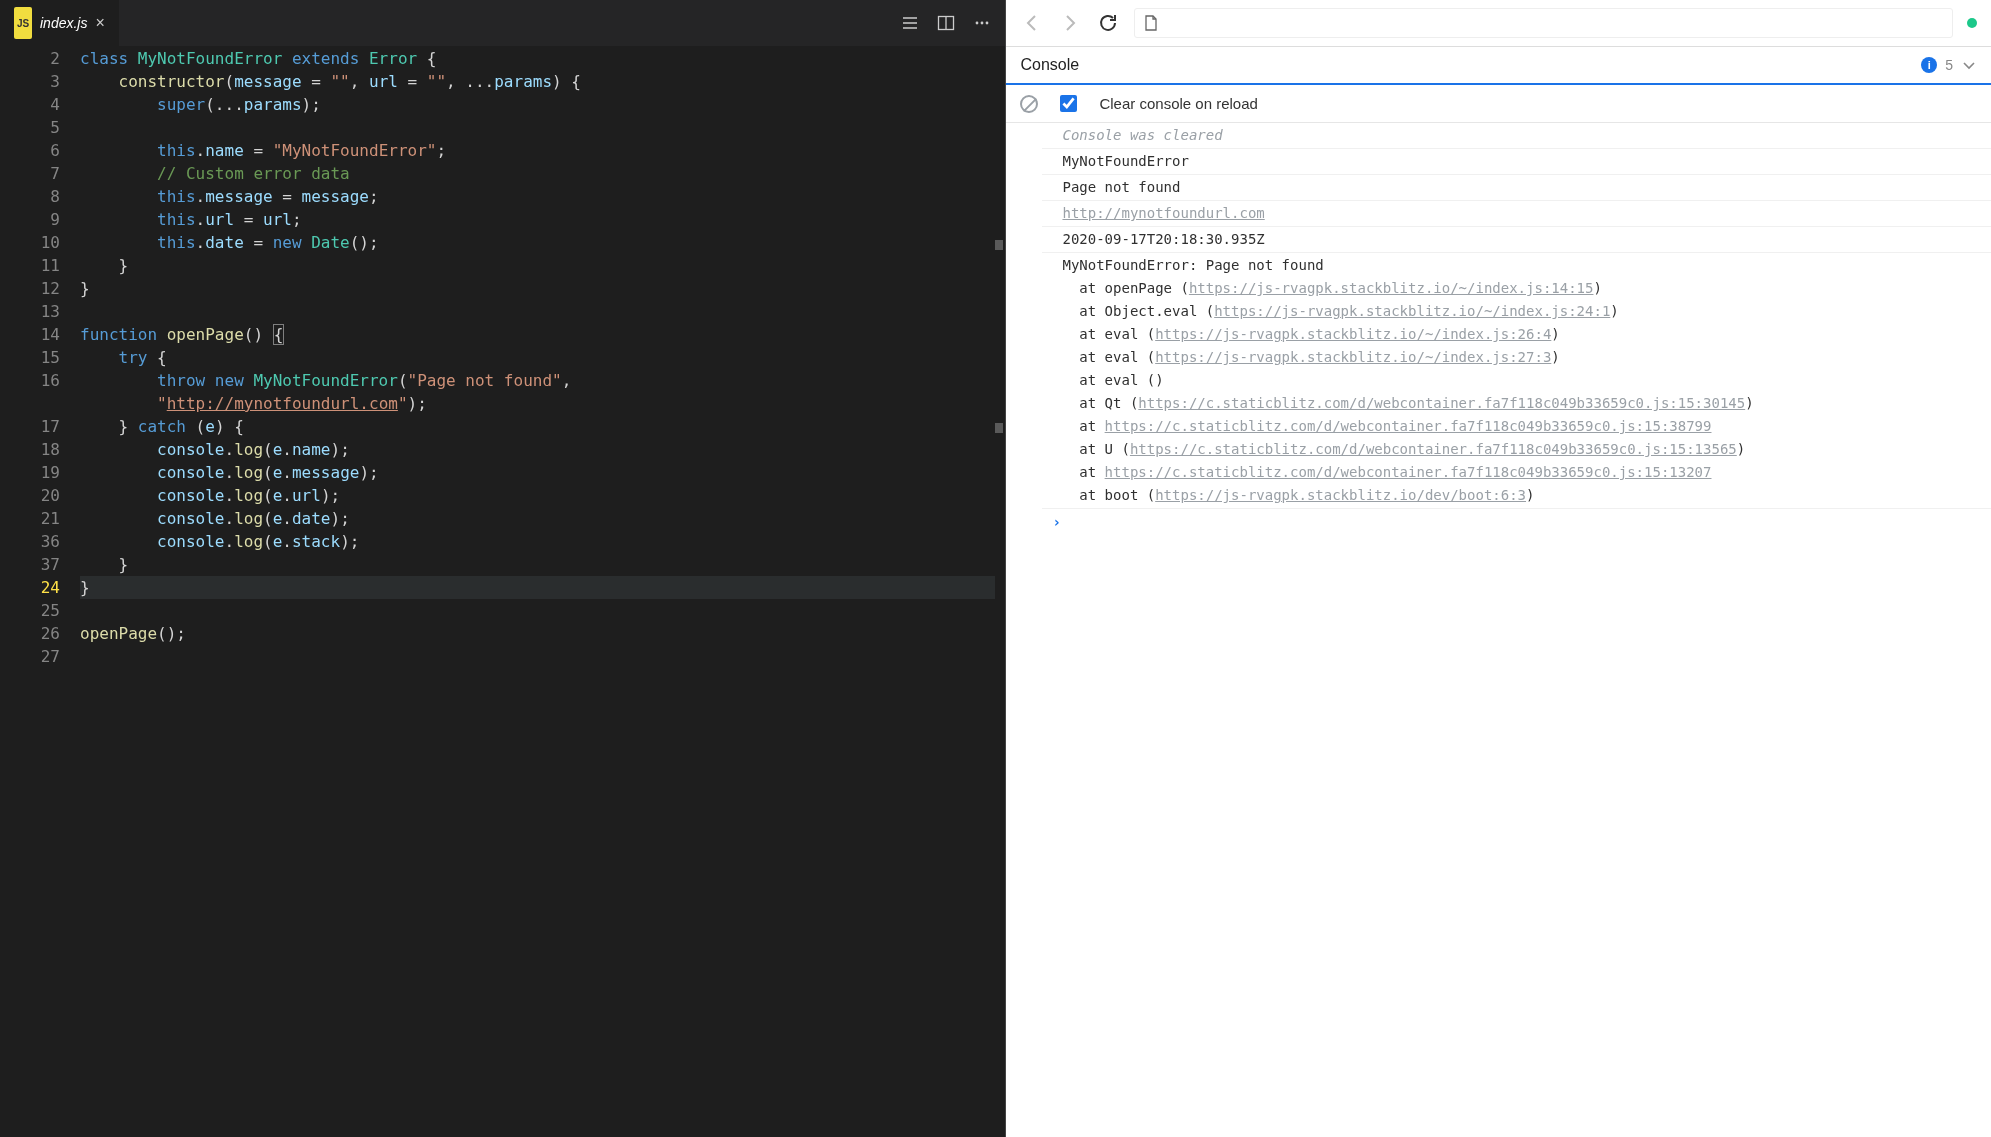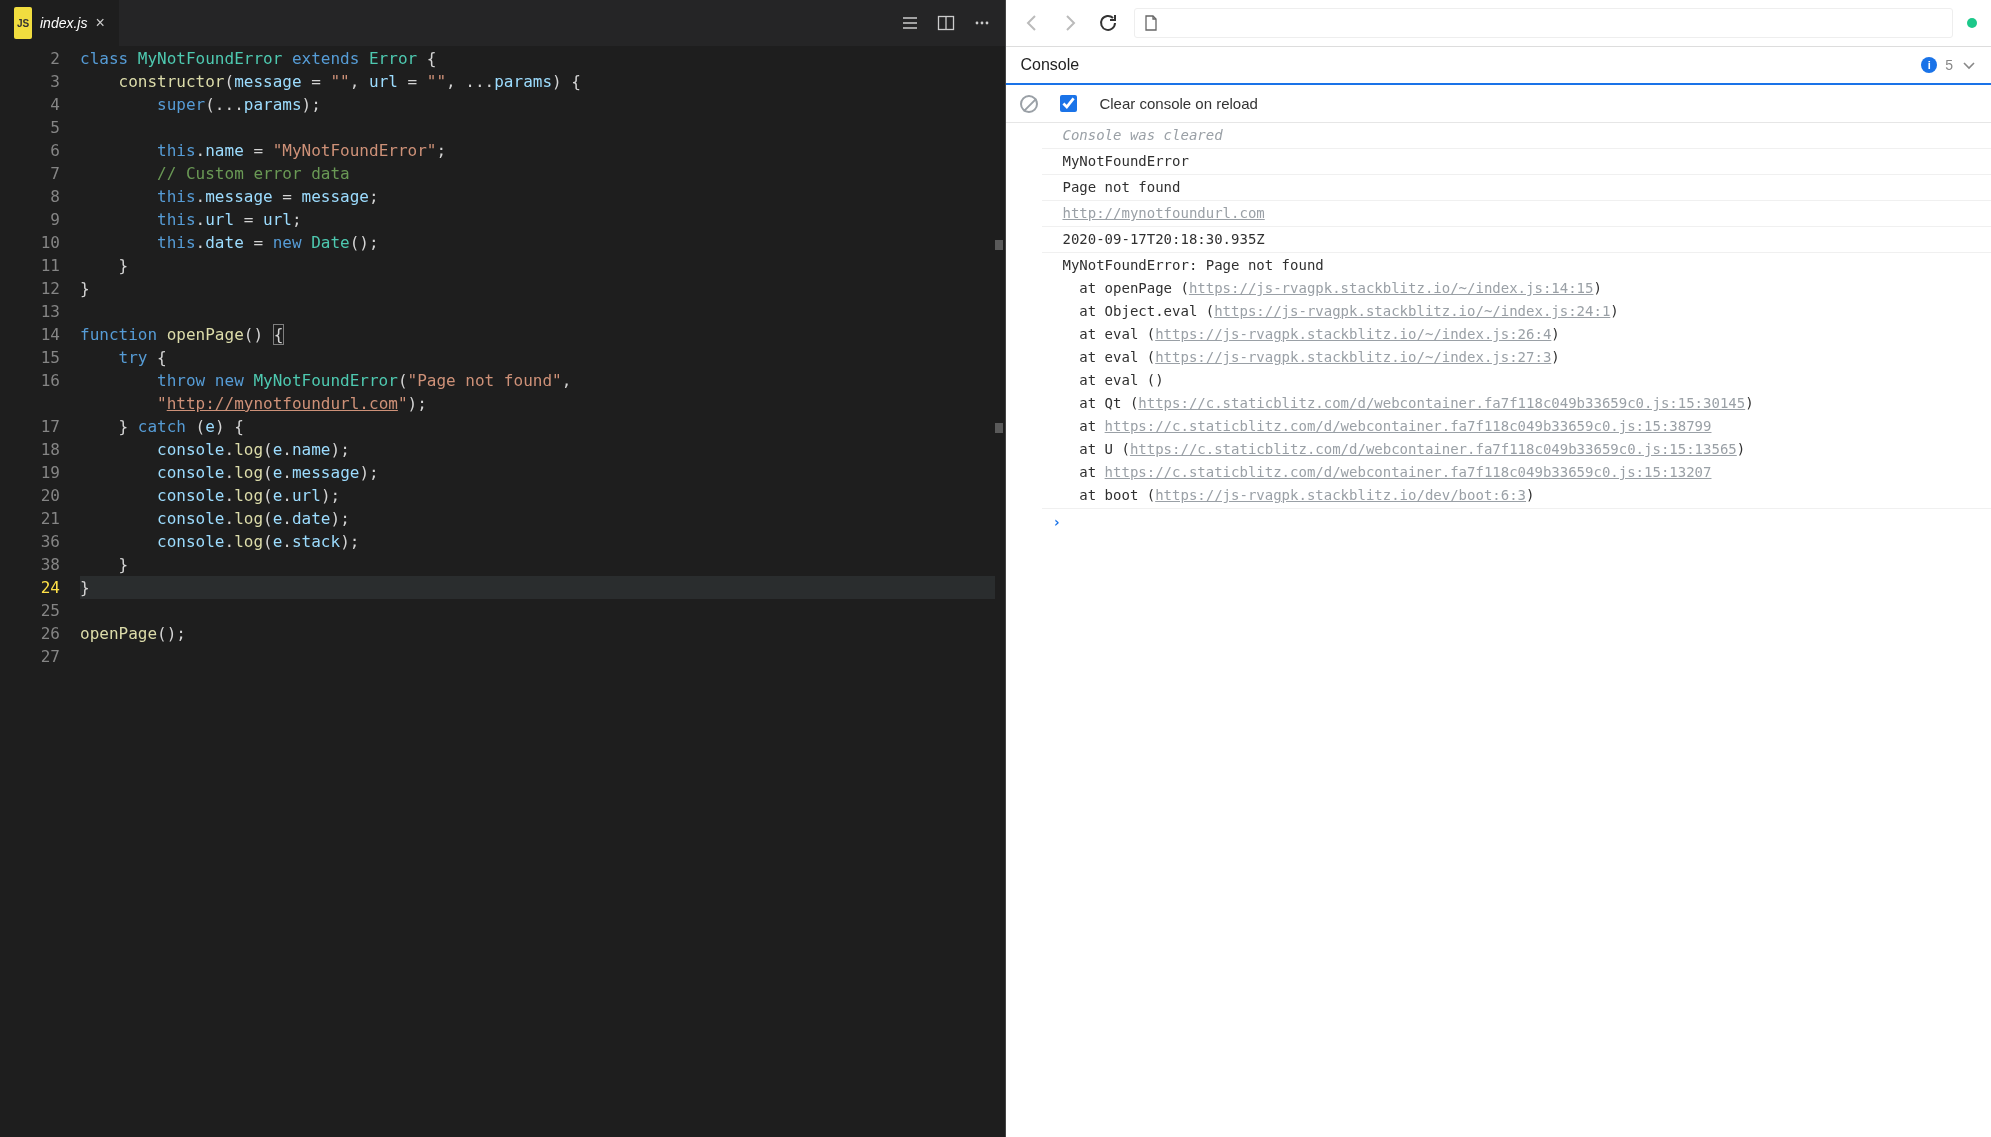--- a/index.html
+++ b/index.html
@@ -112,21 +112,21 @@
         <div>14</div>
         <div>15</div>
         <div>16</div>
         <div>&nbsp;</div>
         <div>17</div>
         <div>18</div>
         <div>19</div>
         <div>20</div>
         <div>21</div>
         <div>36</div>
-        <div>38</div>
+        <div>37</div>
         <div class="ln-active">24</div>
         <div>25</div>
         <div>26</div>
         <div>27</div>
       </div>
     <div class="code-col" id="code"><div class="code-line"><span class="tk-kw">class </span><span class="tk-cls">MyNotFoundError </span><span class="tk-kw">extends </span><span class="tk-cls">Error </span><span class="tk-pun">{</span></div><div class="code-line">    <span class="tk-fn">constructor</span><span class="tk-pun">(</span><span class="tk-var">message </span><span class="tk-pun">= </span><span class="tk-str">""</span><span class="tk-pun">, </span><span class="tk-var">url </span><span class="tk-pun">= </span><span class="tk-str">""</span><span class="tk-pun">, ...</span><span class="tk-var">params</span><span class="tk-pun">) {</span></div><div class="code-line">        <span class="tk-kw">super</span><span class="tk-pun">(...</span><span class="tk-var">params</span><span class="tk-pun">);</span></div><div class="code-line">&nbsp;</div><div class="code-line">        <span class="tk-kw">this</span><span class="tk-pun">.</span><span class="tk-var">name </span><span class="tk-pun">= </span><span class="tk-str">"MyNotFoundError"</span><span class="tk-pun">;</span></div><div class="code-line">        <span class="tk-cmt">// Custom error data</span></div><div class="code-line">        <span class="tk-kw">this</span><span class="tk-pun">.</span><span class="tk-var">message </span><span class="tk-pun">= </span><span class="tk-var">message</span><span class="tk-pun">;</span></div><div class="code-line">        <span class="tk-kw">this</span><span class="tk-pun">.</span><span class="tk-var">url </span><span class="tk-pun">= </span><span class="tk-var">url</span><span class="tk-pun">;</span></div><div class="code-line">        <span class="tk-kw">this</span><span class="tk-pun">.</span><span class="tk-var">date </span><span class="tk-pun">= </span><span class="tk-kw">new </span><span class="tk-cls">Date</span><span class="tk-pun">();</span></div><div class="code-line">    <span class="tk-pun">}</span></div><div class="code-line"><span class="tk-pun">}</span></div><div class="code-line">&nbsp;</div><div class="code-line"><span class="tk-kw">function </span><span class="tk-fn">openPage</span><span class="tk-pun">() </span><span class="cursor-box">{</span></div><div class="code-line">    <span class="tk-kw">try </span><span class="tk-pun">{</span></div><div class="code-line">        <span class="tk-kw">throw </span><span class="tk-kw">new </span><span class="tk-cls">MyNotFoundError</span><span class="tk-pun">(</span><span class="tk-str">"Page not found"</span><span class="tk-pun">, </span></div><div class="code-line">        <span class="tk-str">"</span><span class="tk-url">http://mynotfoundurl.com</span><span class="tk-str">"</span><span class="tk-pun">);</span></div><div class="code-line">    <span class="tk-pun">} </span><span class="tk-kw">catch </span><span class="tk-pun">(</span><span class="tk-var">e</span><span class="tk-pun">) {</span></div><div class="code-line">        <span class="tk-var">console</span><span class="tk-pun">.</span><span class="tk-fn">log</span><span class="tk-pun">(</span><span class="tk-var">e</span><span class="tk-pun">.</span><span class="tk-var">name</span><span class="tk-pun">);</span></div><div class="code-line">        <span class="tk-var">console</span><span class="tk-pun">.</span><span class="tk-fn">log</span><span class="tk-pun">(</span><span class="tk-var">e</span><span class="tk-pun">.</span><span class="tk-var">message</span><span class="tk-pun">);</span></div><div class="code-line">        <span class="tk-var">console</span><span class="tk-pun">.</span><span class="tk-fn">log</span><span class="tk-pun">(</span><span class="tk-var">e</span><span class="tk-pun">.</span><span class="tk-var">url</span><span class="tk-pun">);</span></div><div class="code-line">        <span class="tk-var">console</span><span class="tk-pun">.</span><span class="tk-fn">log</span><span class="tk-pun">(</span><span class="tk-var">e</span><span class="tk-pun">.</span><span class="tk-var">date</span><span class="tk-pun">);</span></div><div class="code-line">        <span class="tk-var">console</span><span class="tk-pun">.</span><span class="tk-fn">log</span><span class="tk-pun">(</span><span class="tk-var">e</span><span class="tk-pun">.</span><span class="tk-var">stack</span><span class="tk-pun">);</span></div><div class="code-line">    <span class="tk-pun">}</span></div><div class="code-line current-line"><span class="tk-pun">}</span></div><div class="code-line">&nbsp;</div><div class="code-line"><span class="tk-fn">openPage</span><span class="tk-pun">();</span></div><div class="code-line">&nbsp;</div></div>
     <div class="minimap-marks">
       <div class="mm" style="top:193px"></div>
       <div class="mm" style="top:376px"></div>
     </div>

